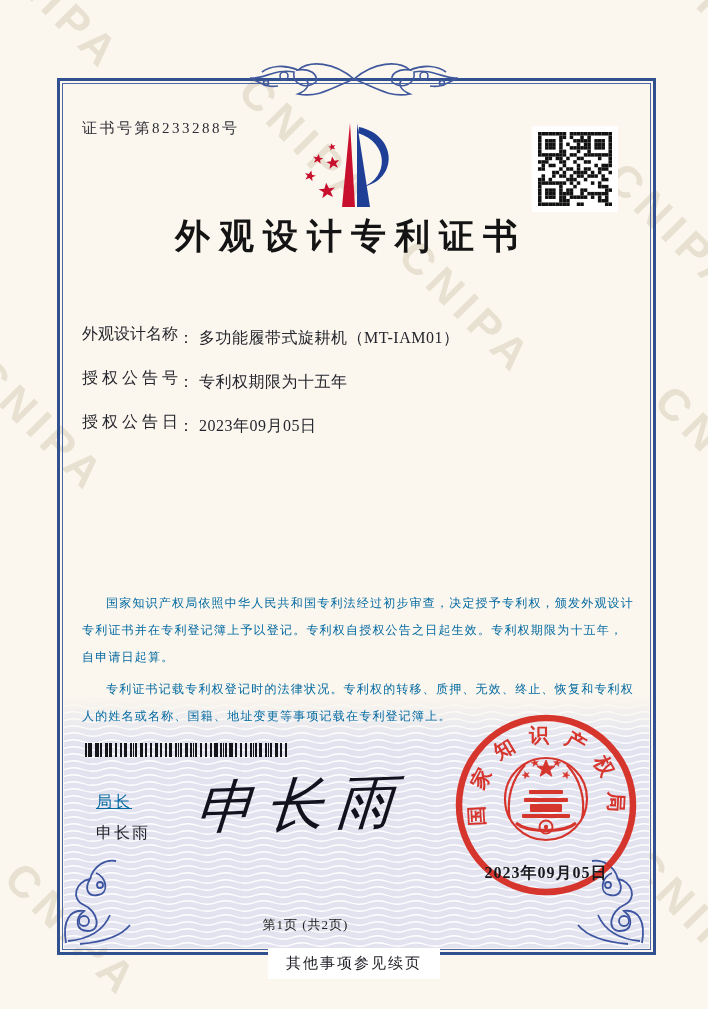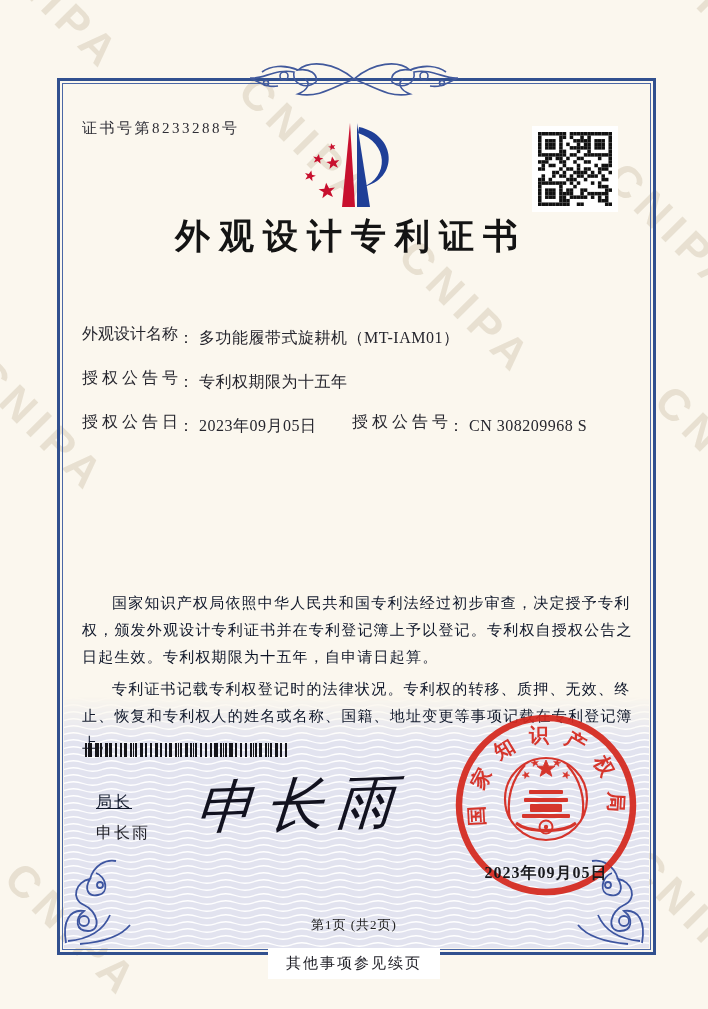--- a/index.html
+++ b/index.html
@@ -43,42 +43,42 @@
   .fields{position:absolute;left:82px;top:296px;width:556px;z-index:3;
     font-size:16px;color:#26262e;}
   .frow{position:relative;height:20px;line-height:20px;margin-bottom:24px;white-space:nowrap;}
   .flabel{display:inline-block;width:96px;text-align:justify;text-align-last:justify;
     vertical-align:top;margin-top:28px;}
   .fcolon{display:inline-block;}
   .fvalue{display:inline-block;margin-left:5px;letter-spacing:0.5px;margin-top:32px;}
   .fgroup2{position:absolute;left:270px;top:0;white-space:nowrap;}
   
   .paras{position:absolute;left:82px;top:590px;width:554px;z-index:3;
-    font-size:15px;line-height:27px;color:#0f172a;letter-spacing:1.2px;}
+    font-size:12px;line-height:27px;color:#0369a1;letter-spacing:1.2px;}
   .paras p{margin:0 0 5px 0;text-indent:2em;}
   
   .barcode{position:absolute;left:85px;top:743px;width:202px;height:14px;z-index:3;
     background-image:
       repeating-linear-gradient(90deg,#15151a 0 2px,transparent 2px 5px),
       repeating-linear-gradient(90deg,transparent 0 3px,#15151a 3px 4.5px,transparent 4.5px 9px),
       repeating-linear-gradient(90deg,#15151a 0 1.5px,transparent 1.5px 12px);}
   
   .sig-title{position:absolute;left:96px;top:792px;z-index:3;
-    font-family:"Liberation Sans", sans-serif;font-size:16px;color:#0f172a;letter-spacing:2px;text-decoration:underline;}
+    font-family:"Liberation Sans", sans-serif;font-size:16px;color:#0369a1;letter-spacing:2px;text-decoration:underline;}
   .sig-name{position:absolute;left:96px;top:823px;z-index:3;
     font-family:"Liberation Sans", sans-serif;font-size:16px;color:#1f1f26;letter-spacing:2px;}
   .sig-script{position:absolute;left:196px;top:766px;width:230px;z-index:3;
     font-family:"DejaVu Serif", serif;font-style:italic;font-size:58px;color:#12121f;
     letter-spacing:12px;transform:rotate(-2deg) skewX(-6deg);white-space:nowrap;}
   
   .seal{position:absolute;left:452px;top:711px;width:188px;height:188px;z-index:4;opacity:0.93;}
   .seal-date{position:absolute;left:452px;top:863px;width:188px;text-align:center;z-index:5;
     font-size:16px;font-weight:bold;color:#18181c;letter-spacing:1px;}
   
-  .page-indicator{position:absolute;left:0;top:916px;width:708px;text-align:center;
+  .page-indicator{position:absolute;left:0;top:916px;width:611px;text-align:center;
     font-size:13px;color:#222;z-index:3;letter-spacing:1px;}
   .continuation{position:absolute;left:354px;top:948px;transform:translateX(-50%);
     background:#fff;padding:6px 18px;font-size:15px;color:#1c1c24;letter-spacing:2px;
     z-index:3;white-space:nowrap;}
 </style>
 </head>
 <body>
 
 <div class="wm" style="left:-30px;top:-22px;">CNIPA</div>
 <div class="wm" style="left:612px;top:-38px;">CNIPA</div>
@@ -408,23 +408,20 @@
 
 <div class="fields">
   <div class="frow">
     <span class="flabel">外观设计名称</span><span class="fcolon">：</span><span class="fvalue">多功能履带式旋耕机（MT-IAM01）</span>
   </div>
   <div class="frow">
     <span class="flabel">授权公告号</span><span class="fcolon">：</span><span class="fvalue">专利权期限为十五年</span>
   </div>
   <div class="frow">
     <span class="flabel">授权公告日</span><span class="fcolon">：</span><span class="fvalue">2023年09月05日</span>
-    <span class="fgroup2">
-      <span class="flabel">授权公告号</span><span class="fcolon">：</span><span class="fvalue">CN 308209968 S</span>
-    </span>
   </div>
 </div>
 
 <div class="paras">
   <p>国家知识产权局依照中华人民共和国专利法经过初步审查，决定授予专利权，颁发外观设计专利证书并在专利登记簿上予以登记。专利权自授权公告之日起生效。专利权期限为十五年，自申请日起算。</p>
   <p>专利证书记载专利权登记时的法律状况。专利权的转移、质押、无效、终止、恢复和专利权人的姓名或名称、国籍、地址变更等事项记载在专利登记簿上。</p>
 </div>
 
 <div class="barcode"></div>
 

